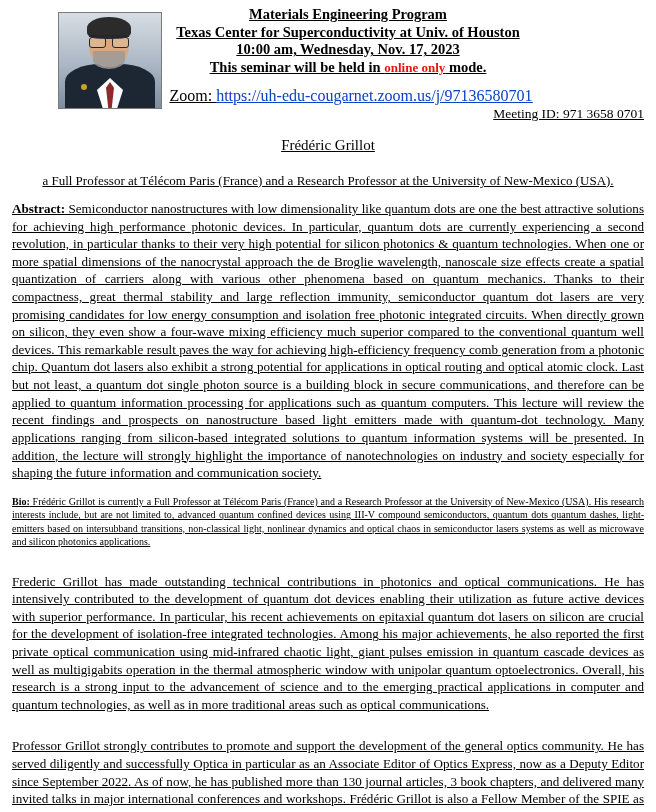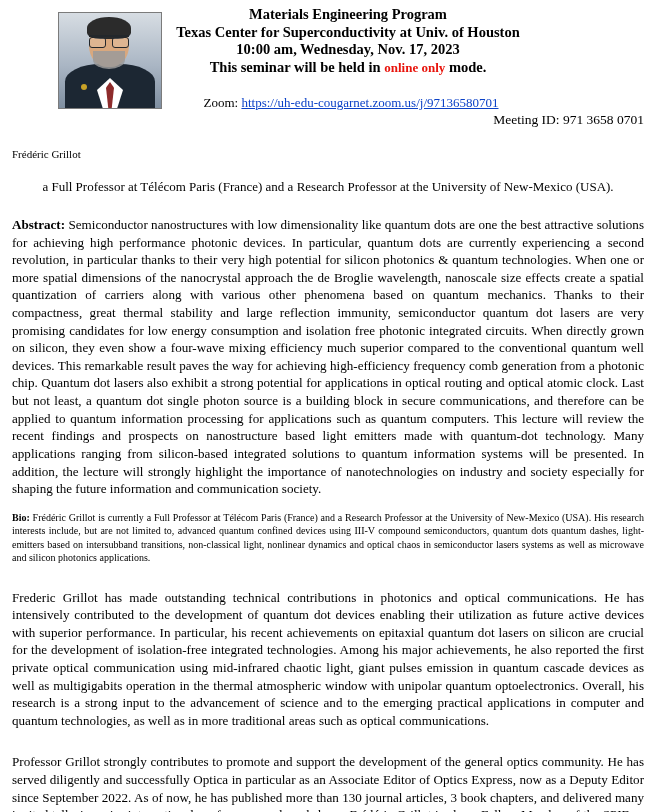--- a/index.html
+++ b/index.html
@@ -13,20 +13,21 @@
     font-family: "Liberation Serif", serif;
     color: #000000;
     overflow: hidden;
   }
   .page {
     width: 656px;
     height: 786px;
     position: relative;
     box-sizing: border-box;
     padding: 6px 12px 0 12px;
+    text-decoration: underline;
   }
 
   
   .header-block {
     position: relative;
     min-height: 128px;
   }
   .photo {
     position: absolute;
     left: 46px;
@@ -122,22 +123,22 @@
     font-size: 14.5px;
     font-weight: bold;
   }
   .online-word {
     color: #e8140c;
     font-size: 13px;
     font-weight: bold;
   }
   .zoom-line {
     text-align: center;
-    font-size: 13px;
-    margin-top: 18px;
+    font-size: 16px;
+    margin-top: 10px;
     padding-left: 46px;
   }
   .zoom-link {
     color: #0b41c7;
     text-decoration: underline;
   }
   .meeting-id {
     text-align: right;
     font-size: 13.5px;
     padding-left: 46px;
@@ -146,33 +147,33 @@
 
   
   .talk-title {
     text-align: center;
     color: #e8140c;
     font-weight: bold;
     font-size: 19.5px;
     margin-top: 12px;
   }
   .speaker {
-    text-align: left;
-    font-size: 11px;
-    margin-top: 14px;
+    text-align: center;
+    font-size: 15px;
+    margin-top: 3px;
   }
   .affil {
     text-align: center;
     font-size: 13px;
     margin-top: 19px;
   }
 
   
   .abstract {
-    margin-top: 21px;
+    margin-top: 11px;
     font-size: 13.1px;
     line-height: 1.345;
     text-align: justify;
   }
   .lbl { font-weight: bold; }
   .bio {
     margin-top: 13px;
     font-size: 10px;
     line-height: 1.345;
     text-align: justify;

